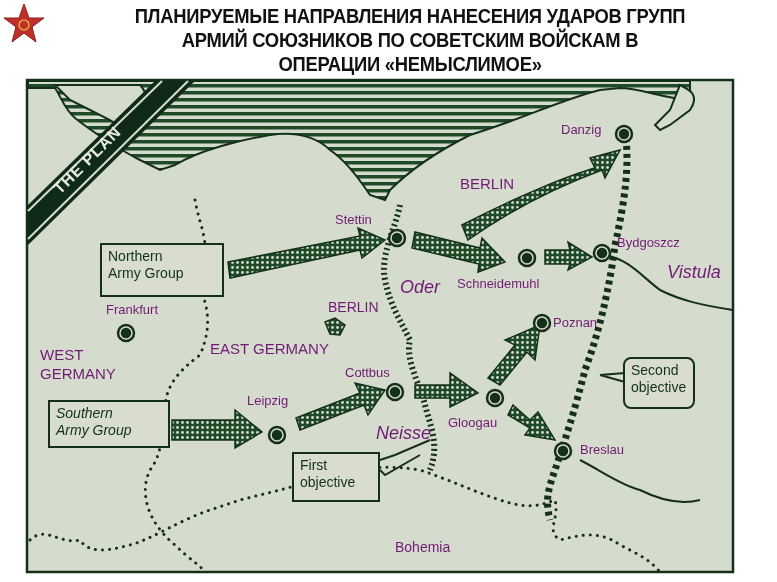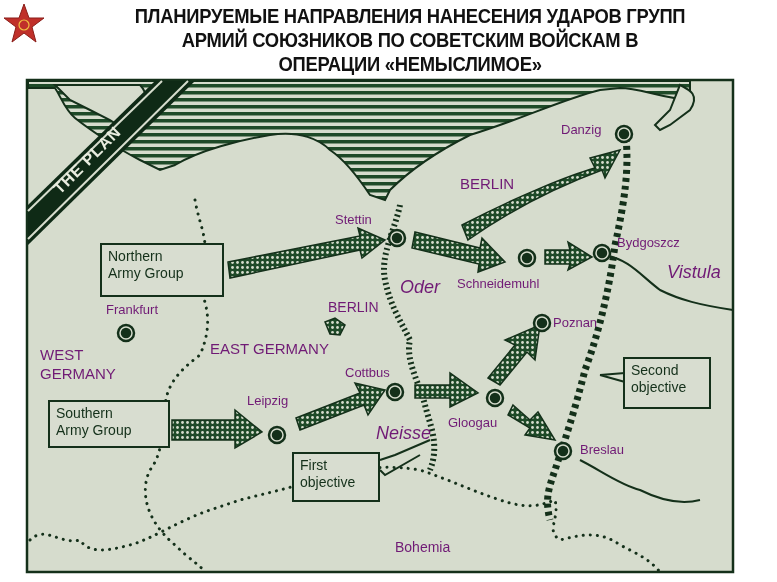--- a/index.html
+++ b/index.html
@@ -145,24 +145,24 @@
 <div class="lbl city" style="left:580px;top:443px;">Breslau</div>
 
 <div class="lbl italic" style="left:400px;top:278px;">Oder</div>
 <div class="lbl italic" style="left:376px;top:424px;">Neisse</div>
 <div class="lbl italic" style="left:667px;top:263px;">Vistula</div>
 
 <div class="box" style="left:100px;top:243px;width:124px;height:54px;">
   <div>Northern</div>
   <div>Army Group</div>
 </div>
-<div class="box" style="left:48px;top:400px;width:122px;height:48px;">
+<div class="box" style="left:48px;top:400px;width:122px;height:48px;font-style:italic;">
   <div>Southern</div>
   <div>Army Group</div>
 </div>
 <div class="box" style="left:292px;top:452px;width:88px;height:50px;">
   <div>First</div>
   <div>objective</div>
 </div>
-<div class="box" style="left:623px;top:357px;width:88px;height:52px;">
+<div class="box" style="left:623px;top:357px;width:72px;height:52px;border-radius:8px;">
   <div>Second</div>
   <div>objective</div>
 </div>
 
 </body></html>

